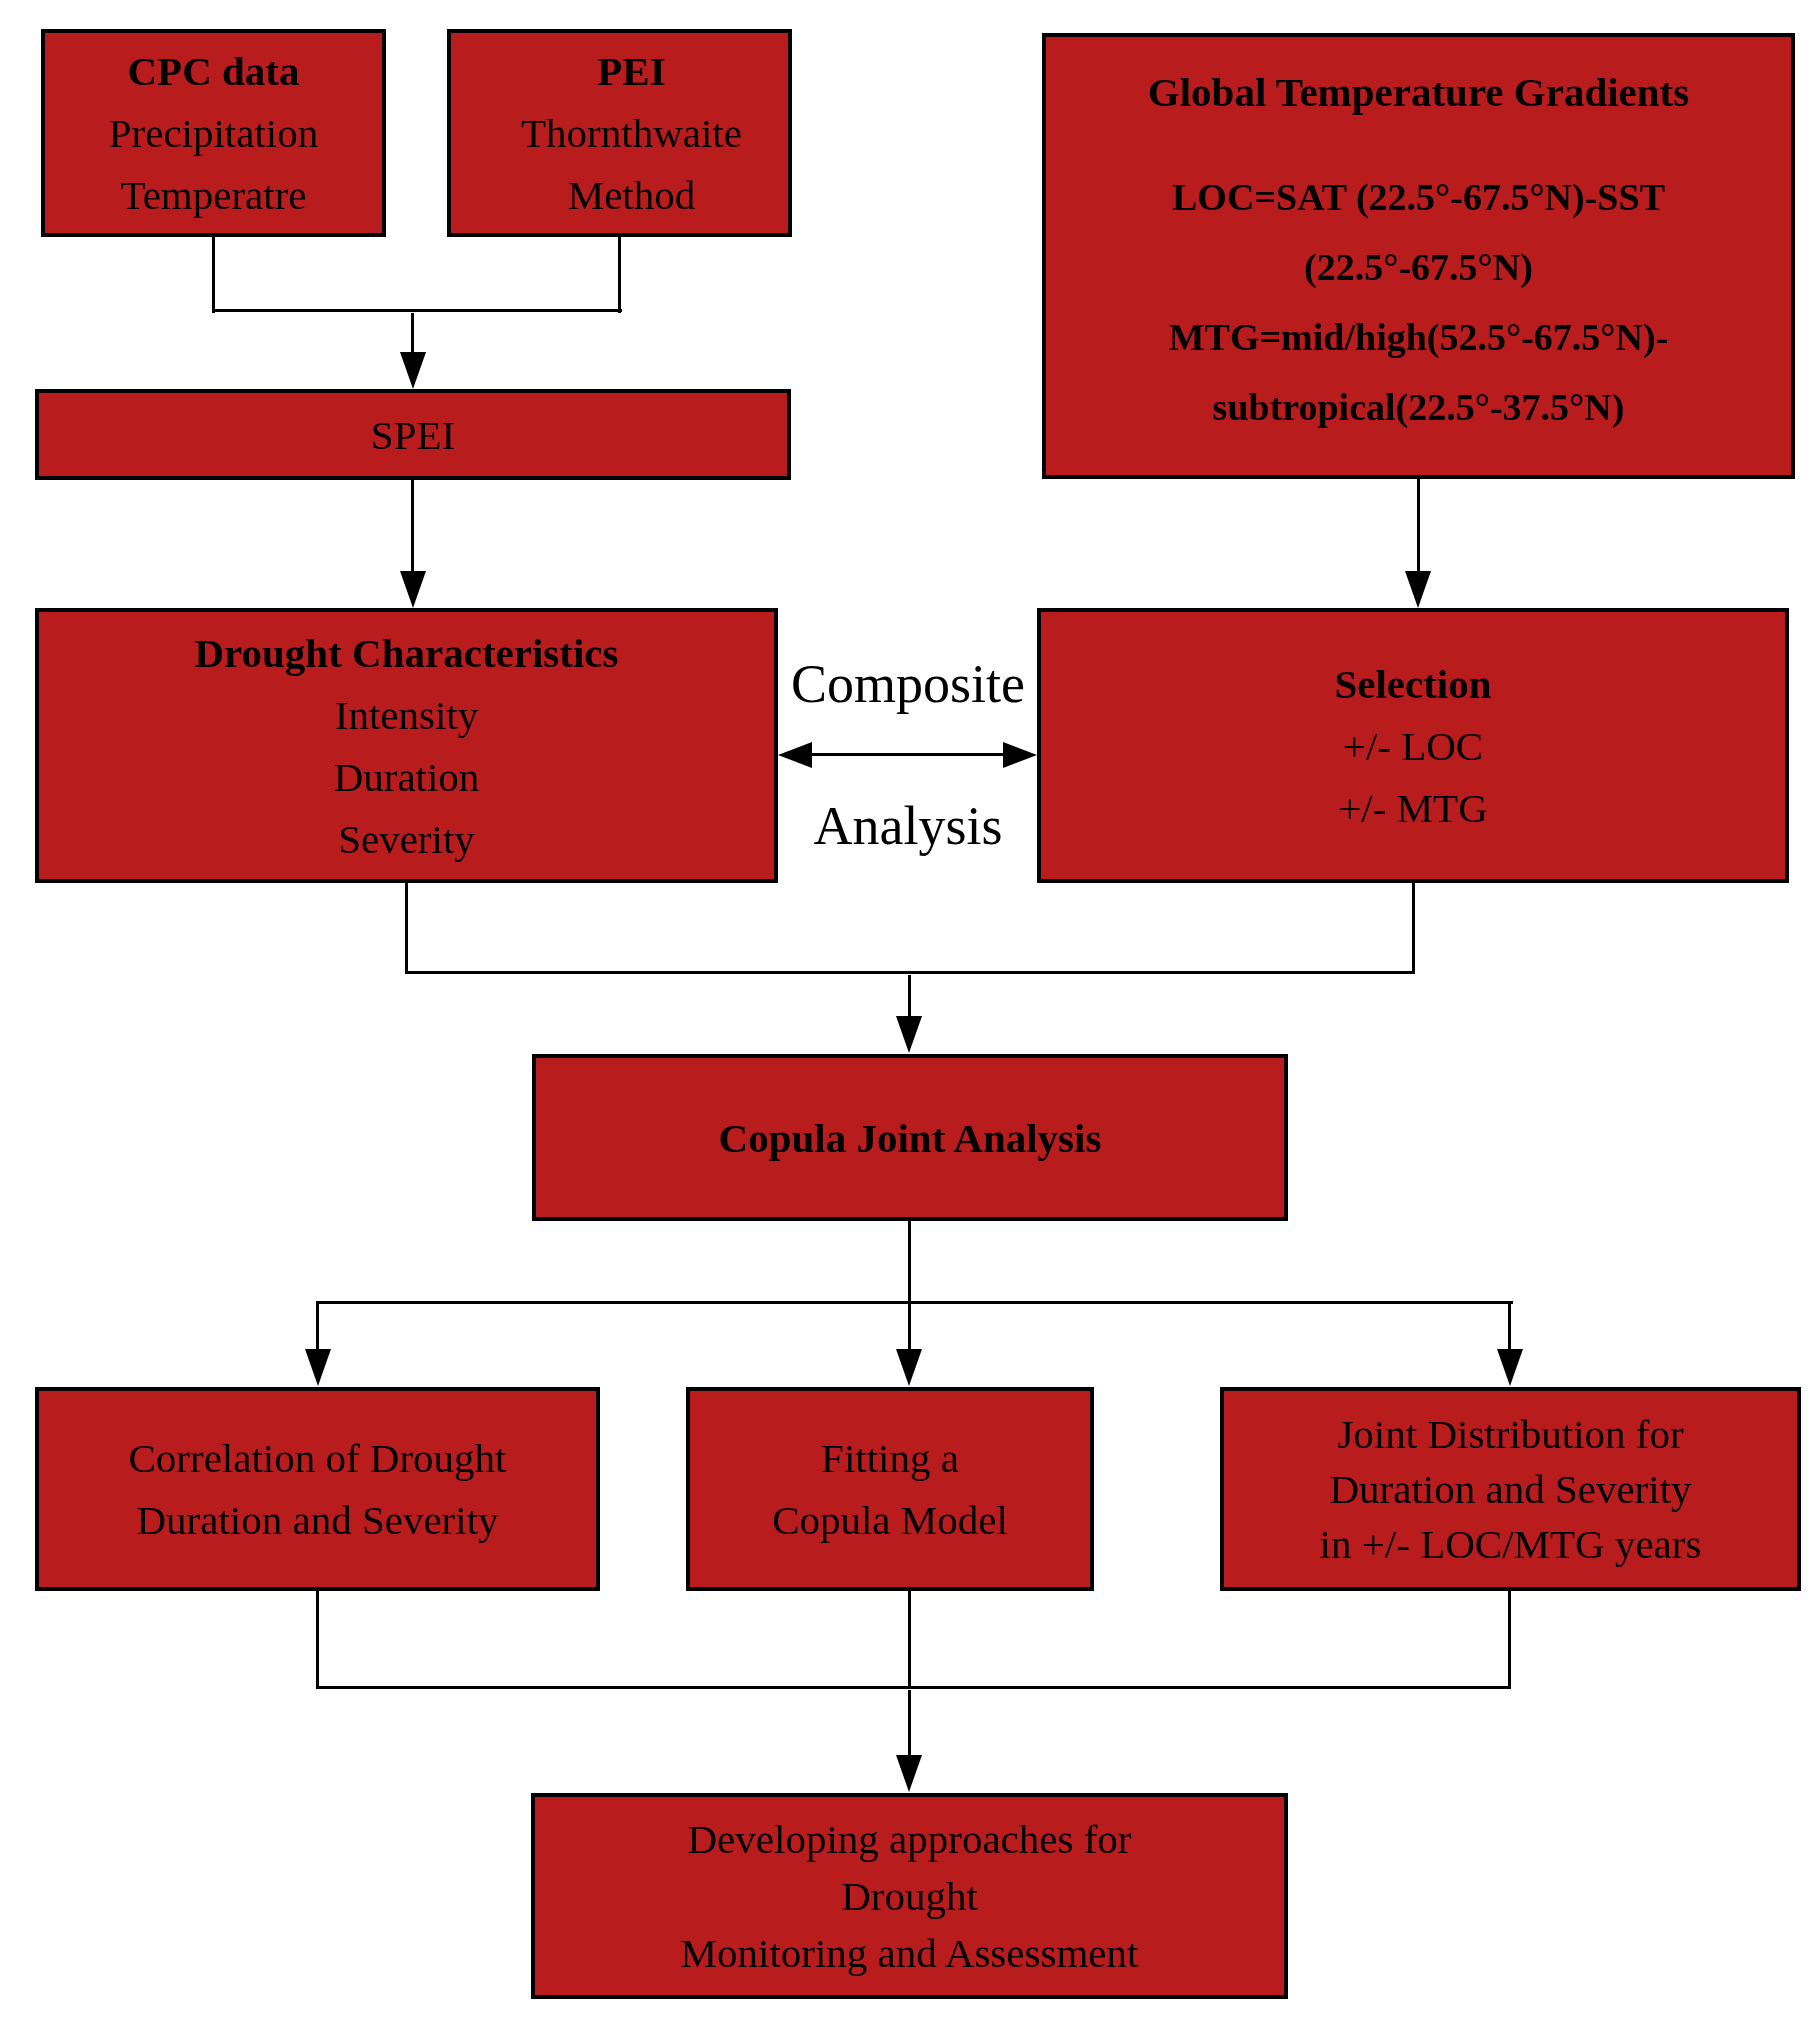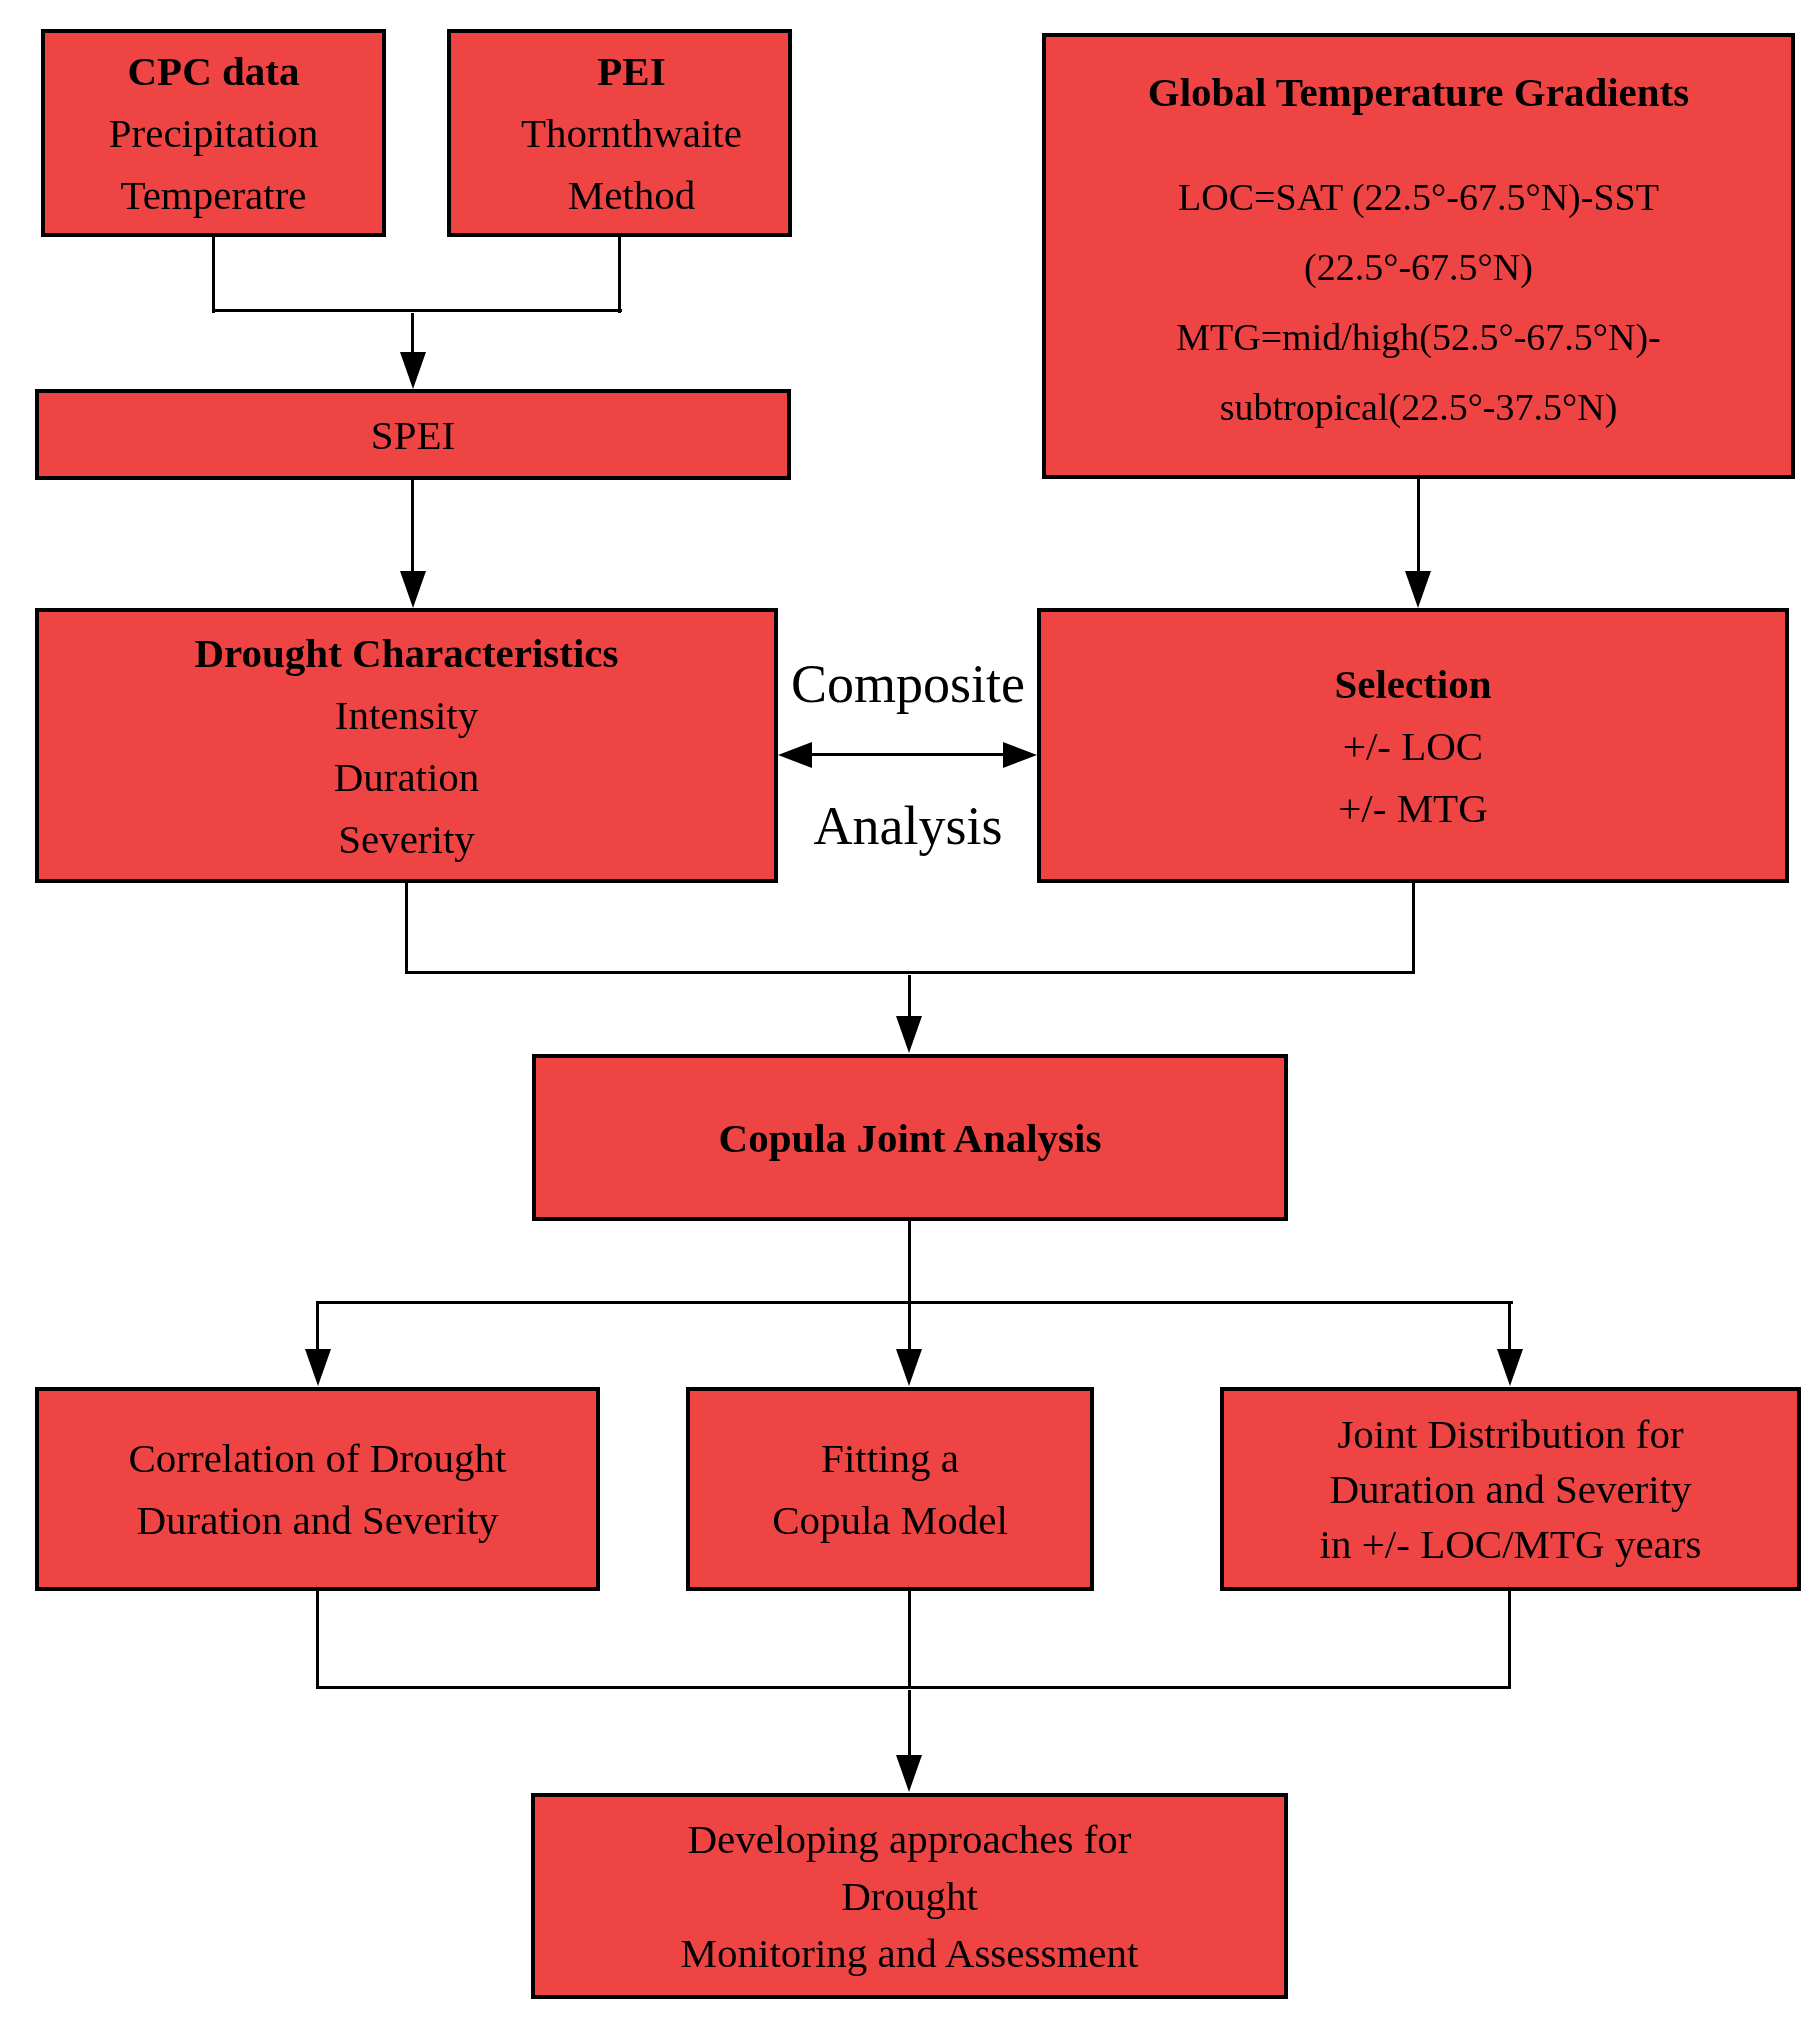--- a/index.html
+++ b/index.html
@@ -11,40 +11,40 @@
     position: relative;
     width: 1818px;
     height: 2018px;
     background: #ffffff;
     font-family: "Liberation Serif", serif;
     color: #000000;
   }
   .box {
     position: absolute;
     border: 4.9px solid #000000;
-    background: #ef4444;
+    background: #b91c1c;
     box-sizing: border-box;
     display: flex;
     flex-direction: column;
     align-items: center;
     justify-content: center;
     text-align: center;
   }
   .box-title {
     font-weight: bold;
     font-size: 41px;
     line-height: 62px;
   }
   .box-line {
     font-weight: normal;
     font-size: 41px;
     line-height: 62px;
   }
   .formula-line {
-    font-weight: normal;
+    font-weight: bold;
     font-size: 38px;
     line-height: 70px;
     white-space: nowrap;
   }
   .vline {
     position: absolute;
     width: 3.3px;
     background: #000000;
   }
   .hline {

